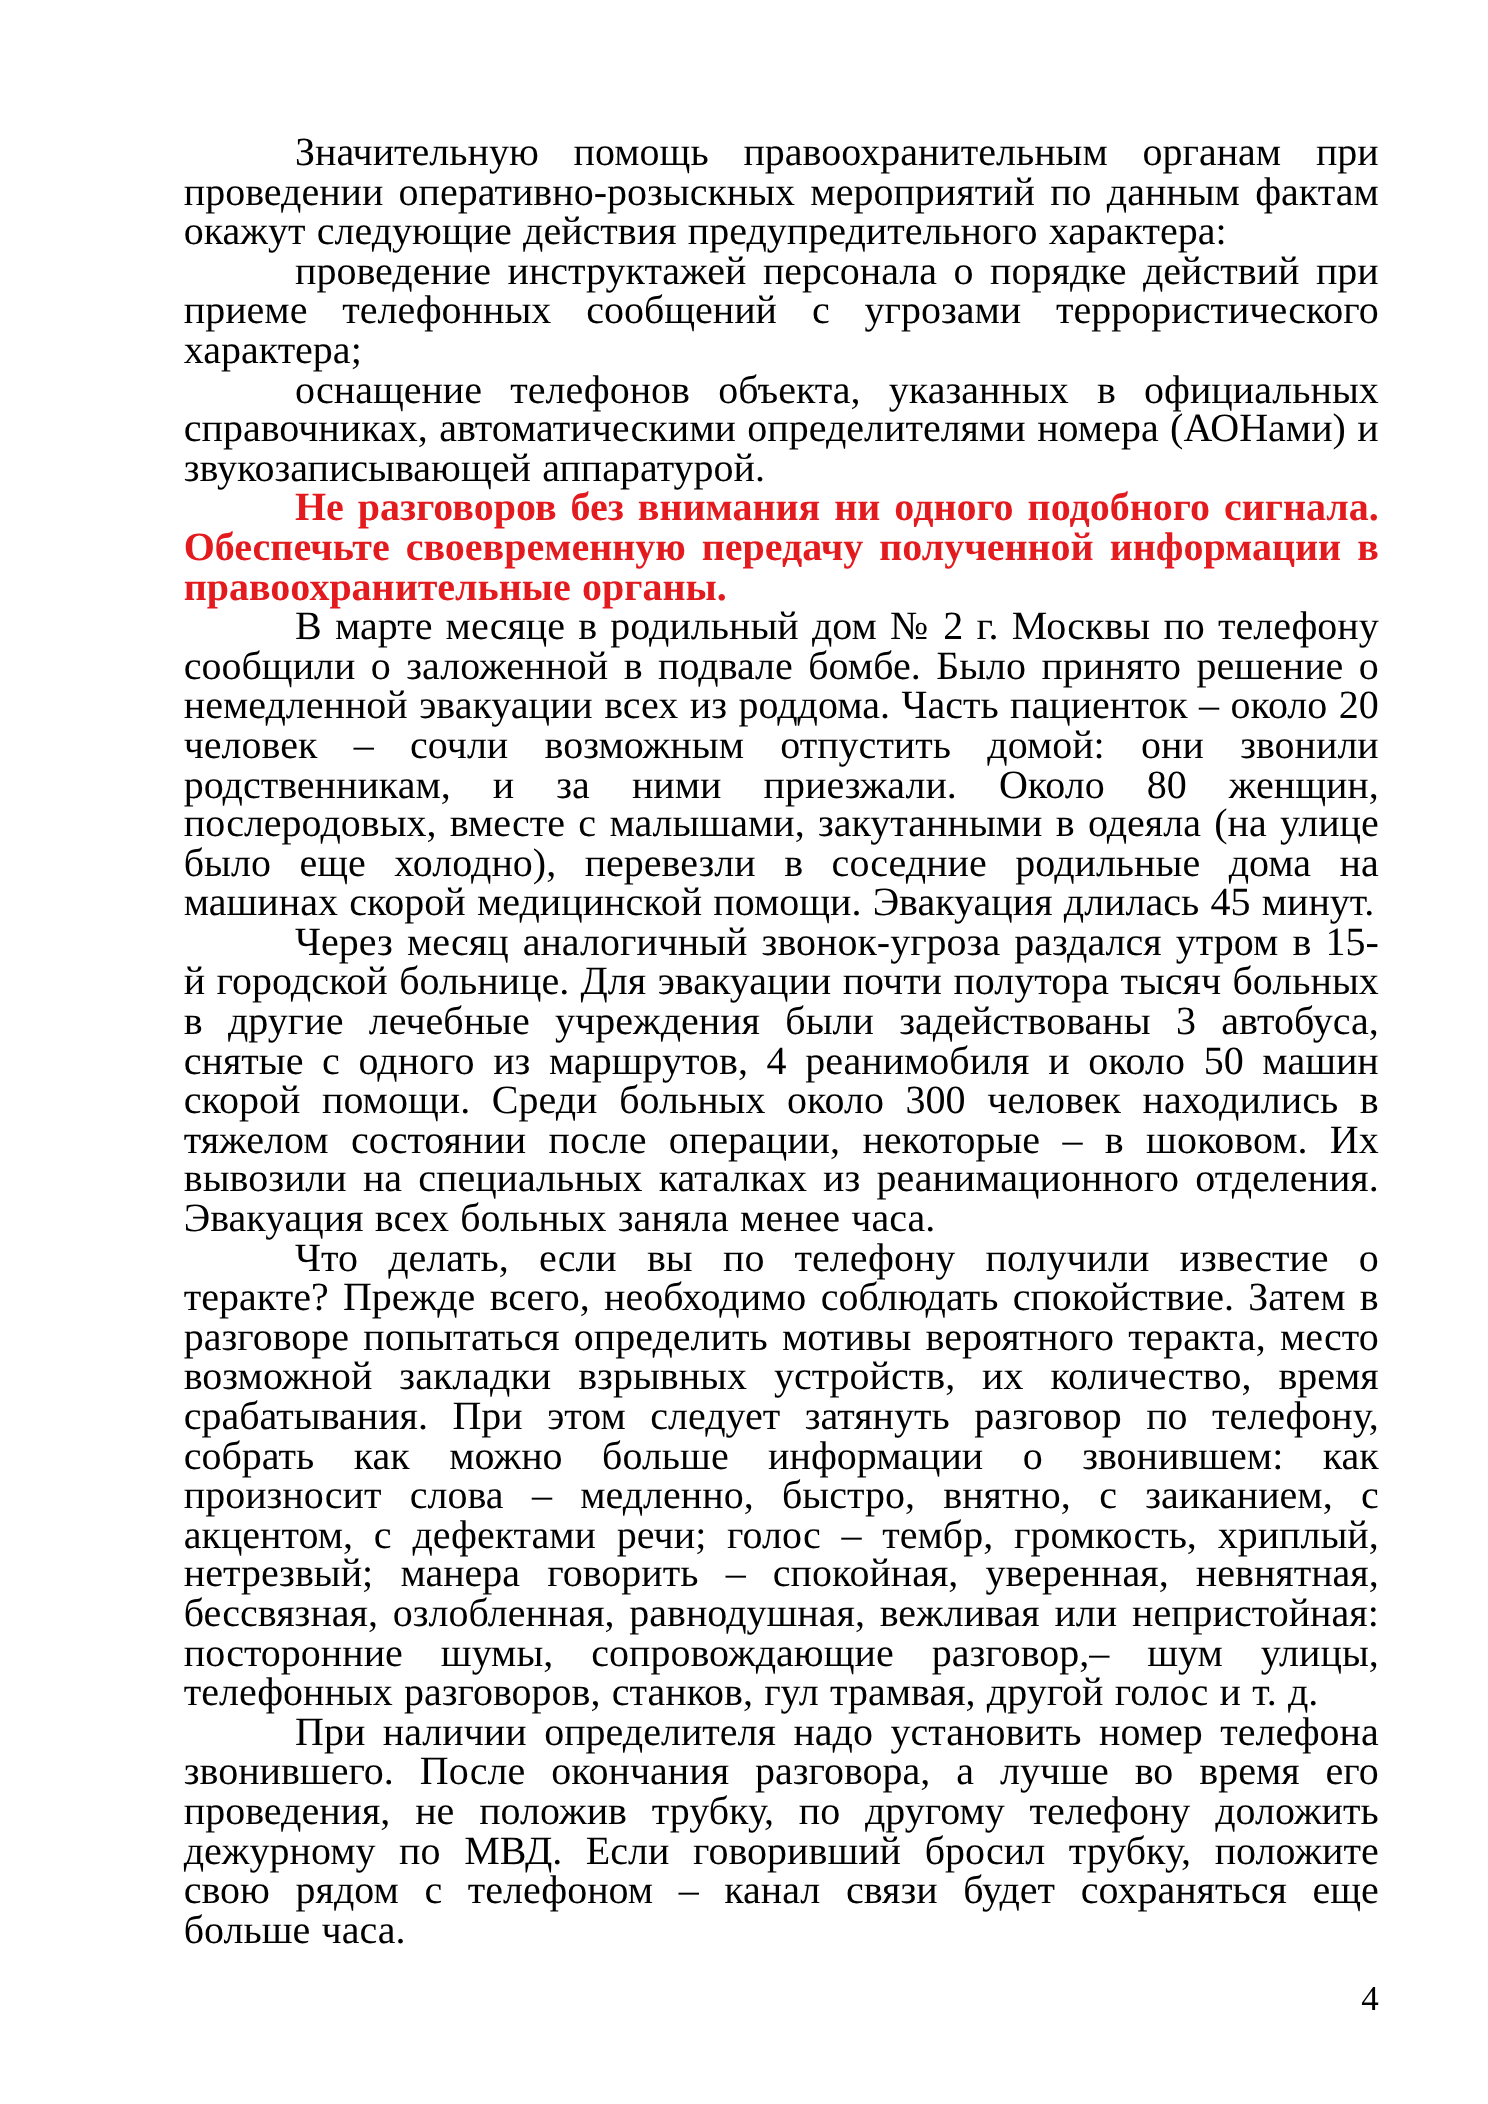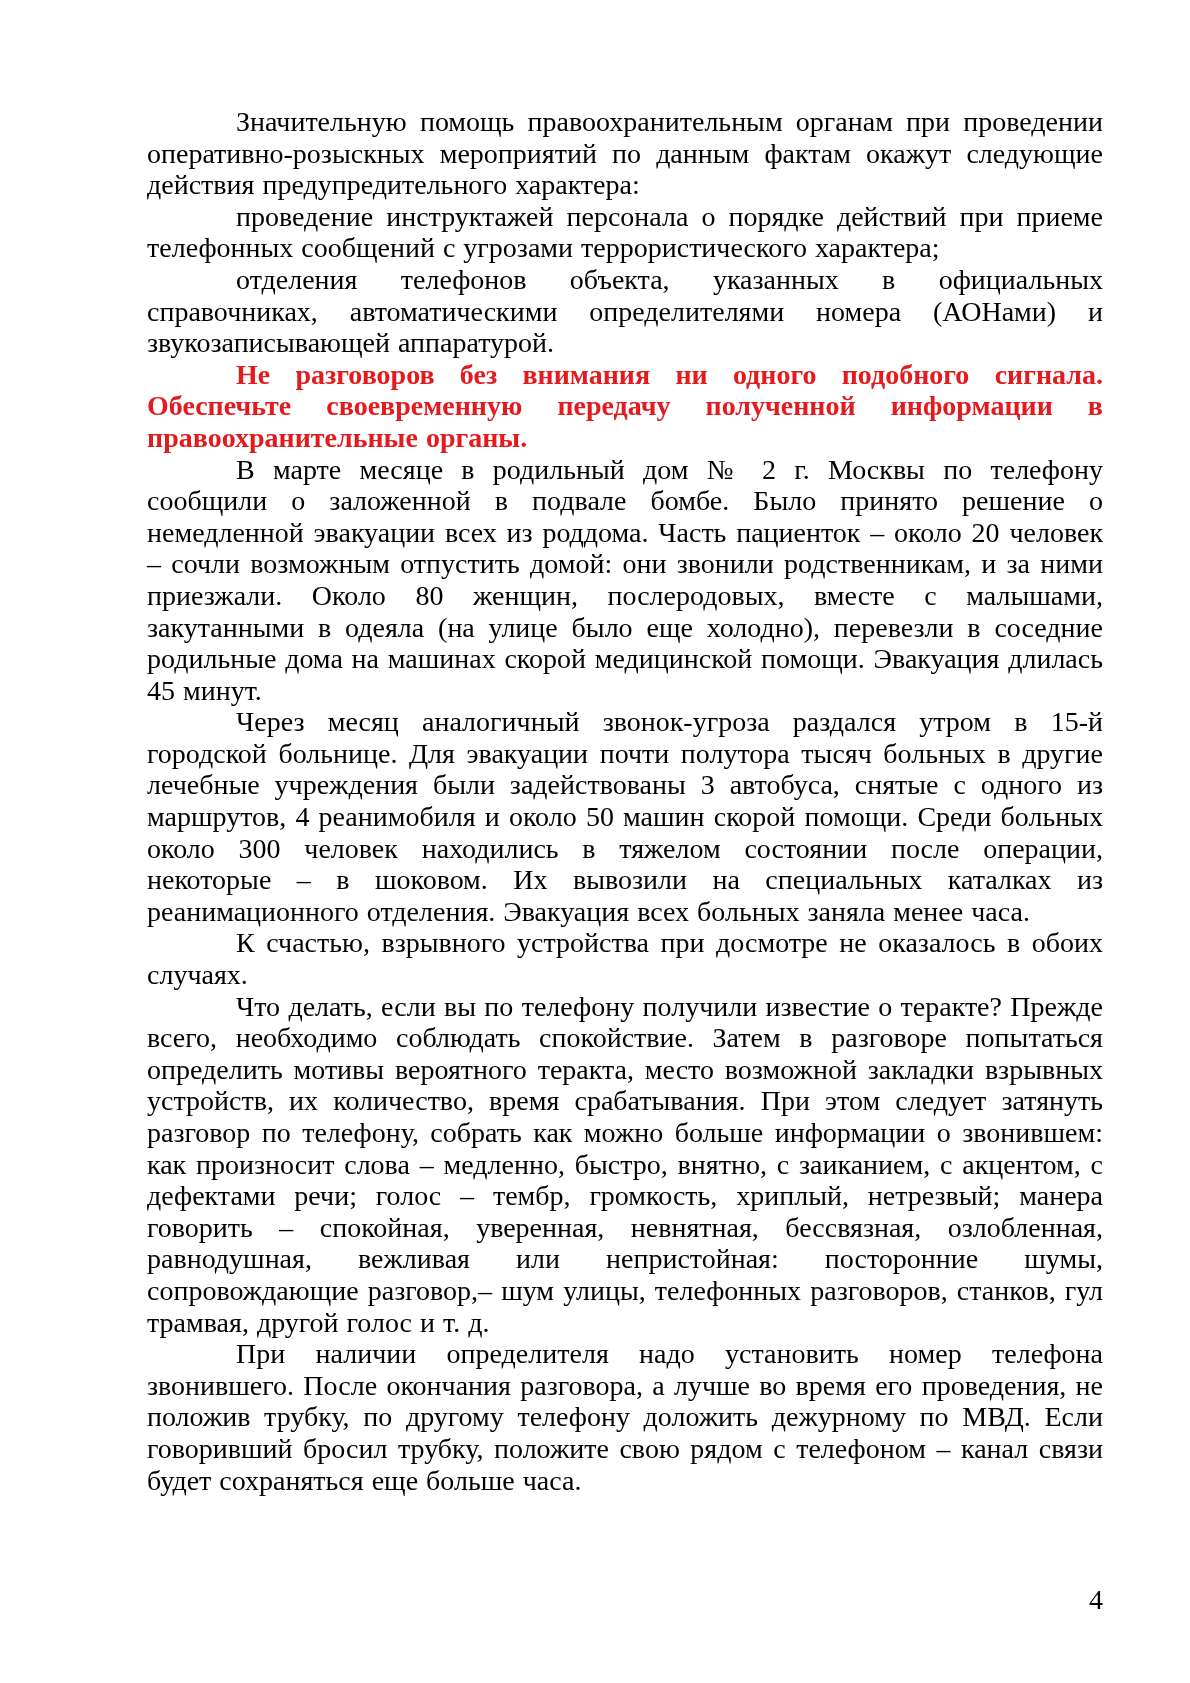--- a/index.html
+++ b/index.html
@@ -18,21 +18,21 @@
   }
   .page {
     position: absolute;
     left: 147px;
     top: 106px;
     width: 956px;
   }
   .page p {
     margin: 0;
     padding: 0;
-    font-size: 28px;
+    font-size: 32px;
     line-height: 31.6px;
     text-align: justify;
     text-indent: 89px;
     word-spacing: 1px;
     hyphens: none;
   }
   .page p.emphasis {
     color: var(--emphasis-red, #e31b1e);
     font-weight: 700;
   }
@@ -45,22 +45,21 @@
     font-size: 28px;
     line-height: 31.6px;
   }
 </style>
 </head>
 <body>
 
 <div class="page">
   <p>Значительную помощь правоохранительным органам при проведении оперативно-розыскных мероприятий по данным фактам окажут следующие действия предупредительного характера:</p>
   <p>проведение инструктажей персонала о порядке действий при приеме телефонных сообщений с угрозами террористического характера;</p>
-  <p>отделения телефонов объекта, указанных в официальных справочниках, автоматическими определителями номера (АОНами) и звукозаписывающей аппаратурой.</p>
+  <p>оснащение телефонов объекта, указанных в официальных справочниках, автоматическими определителями номера (АОНами) и звукозаписывающей аппаратурой.</p>
   <p class="emphasis">Не разговоров без внимания ни одного подобного сигнала. Обеспечьте своевременную передачу полученной информации в правоохранительные органы.</p>
   <p>В марте месяце в родильный дом № 2 г. Москвы по телефону сообщили о заложенной в подвале бомбе. Было принято решение о немедленной эвакуации всех из роддома. Часть пациенток – около 20 человек – сочли возможным отпустить домой: они звонили родственникам, и за ними приезжали. Около 80 женщин, послеродовых, вместе с малышами, закутанными в одеяла (на улице было еще холодно), перевезли в соседние родильные дома на машинах скорой медицинской помощи. Эвакуация длилась 45 минут.</p>
   <p>Через месяц аналогичный звонок-угроза раздался утром в 15-й городской больнице. Для эвакуации почти полутора тысяч больных в другие лечебные учреждения были задействованы 3 автобуса, снятые с одного из маршрутов, 4 реанимобиля и около 50 машин скорой помощи. Среди больных около 300 человек находились в тяжелом состоянии после операции, некоторые – в шоковом. Их вывозили на специальных каталках из реанимационного отделения. Эвакуация всех больных заняла менее часа.</p>
-  <p>К счастью, взрывного устройства при досмотре не оказалось в обоих случаях.</p>
   <p>Что делать, если вы по телефону получили известие о теракте? Прежде всего, необходимо соблюдать спокойствие. Затем в разговоре попытаться определить мотивы вероятного теракта, место возможной закладки взрывных устройств, их количество, время срабатывания. При этом следует затянуть разговор по телефону, собрать как можно больше информации о звонившем: как произносит слова – медленно, быстро, внятно, с заиканием, с акцентом, с дефектами речи; голос – тембр, громкость, хриплый, нетрезвый; манера говорить – спокойная, уверенная, невнятная, бессвязная, озлобленная, равнодушная, вежливая или непристойная: посторонние шумы, сопровождающие разговор,– шум улицы, телефонных разговоров, станков, гул трамвая, другой голос и т. д.</p>
   <p>При наличии определителя надо установить номер телефона звонившего. После окончания разговора, а лучше во время его проведения, не положив трубку, по другому телефону доложить дежурному по МВД. Если говоривший бросил трубку, положите свою рядом с телефоном – канал связи будет сохраняться еще больше часа.</p>
 </div>
 
 <div class="page-number">4</div>
 
 </body></html>

